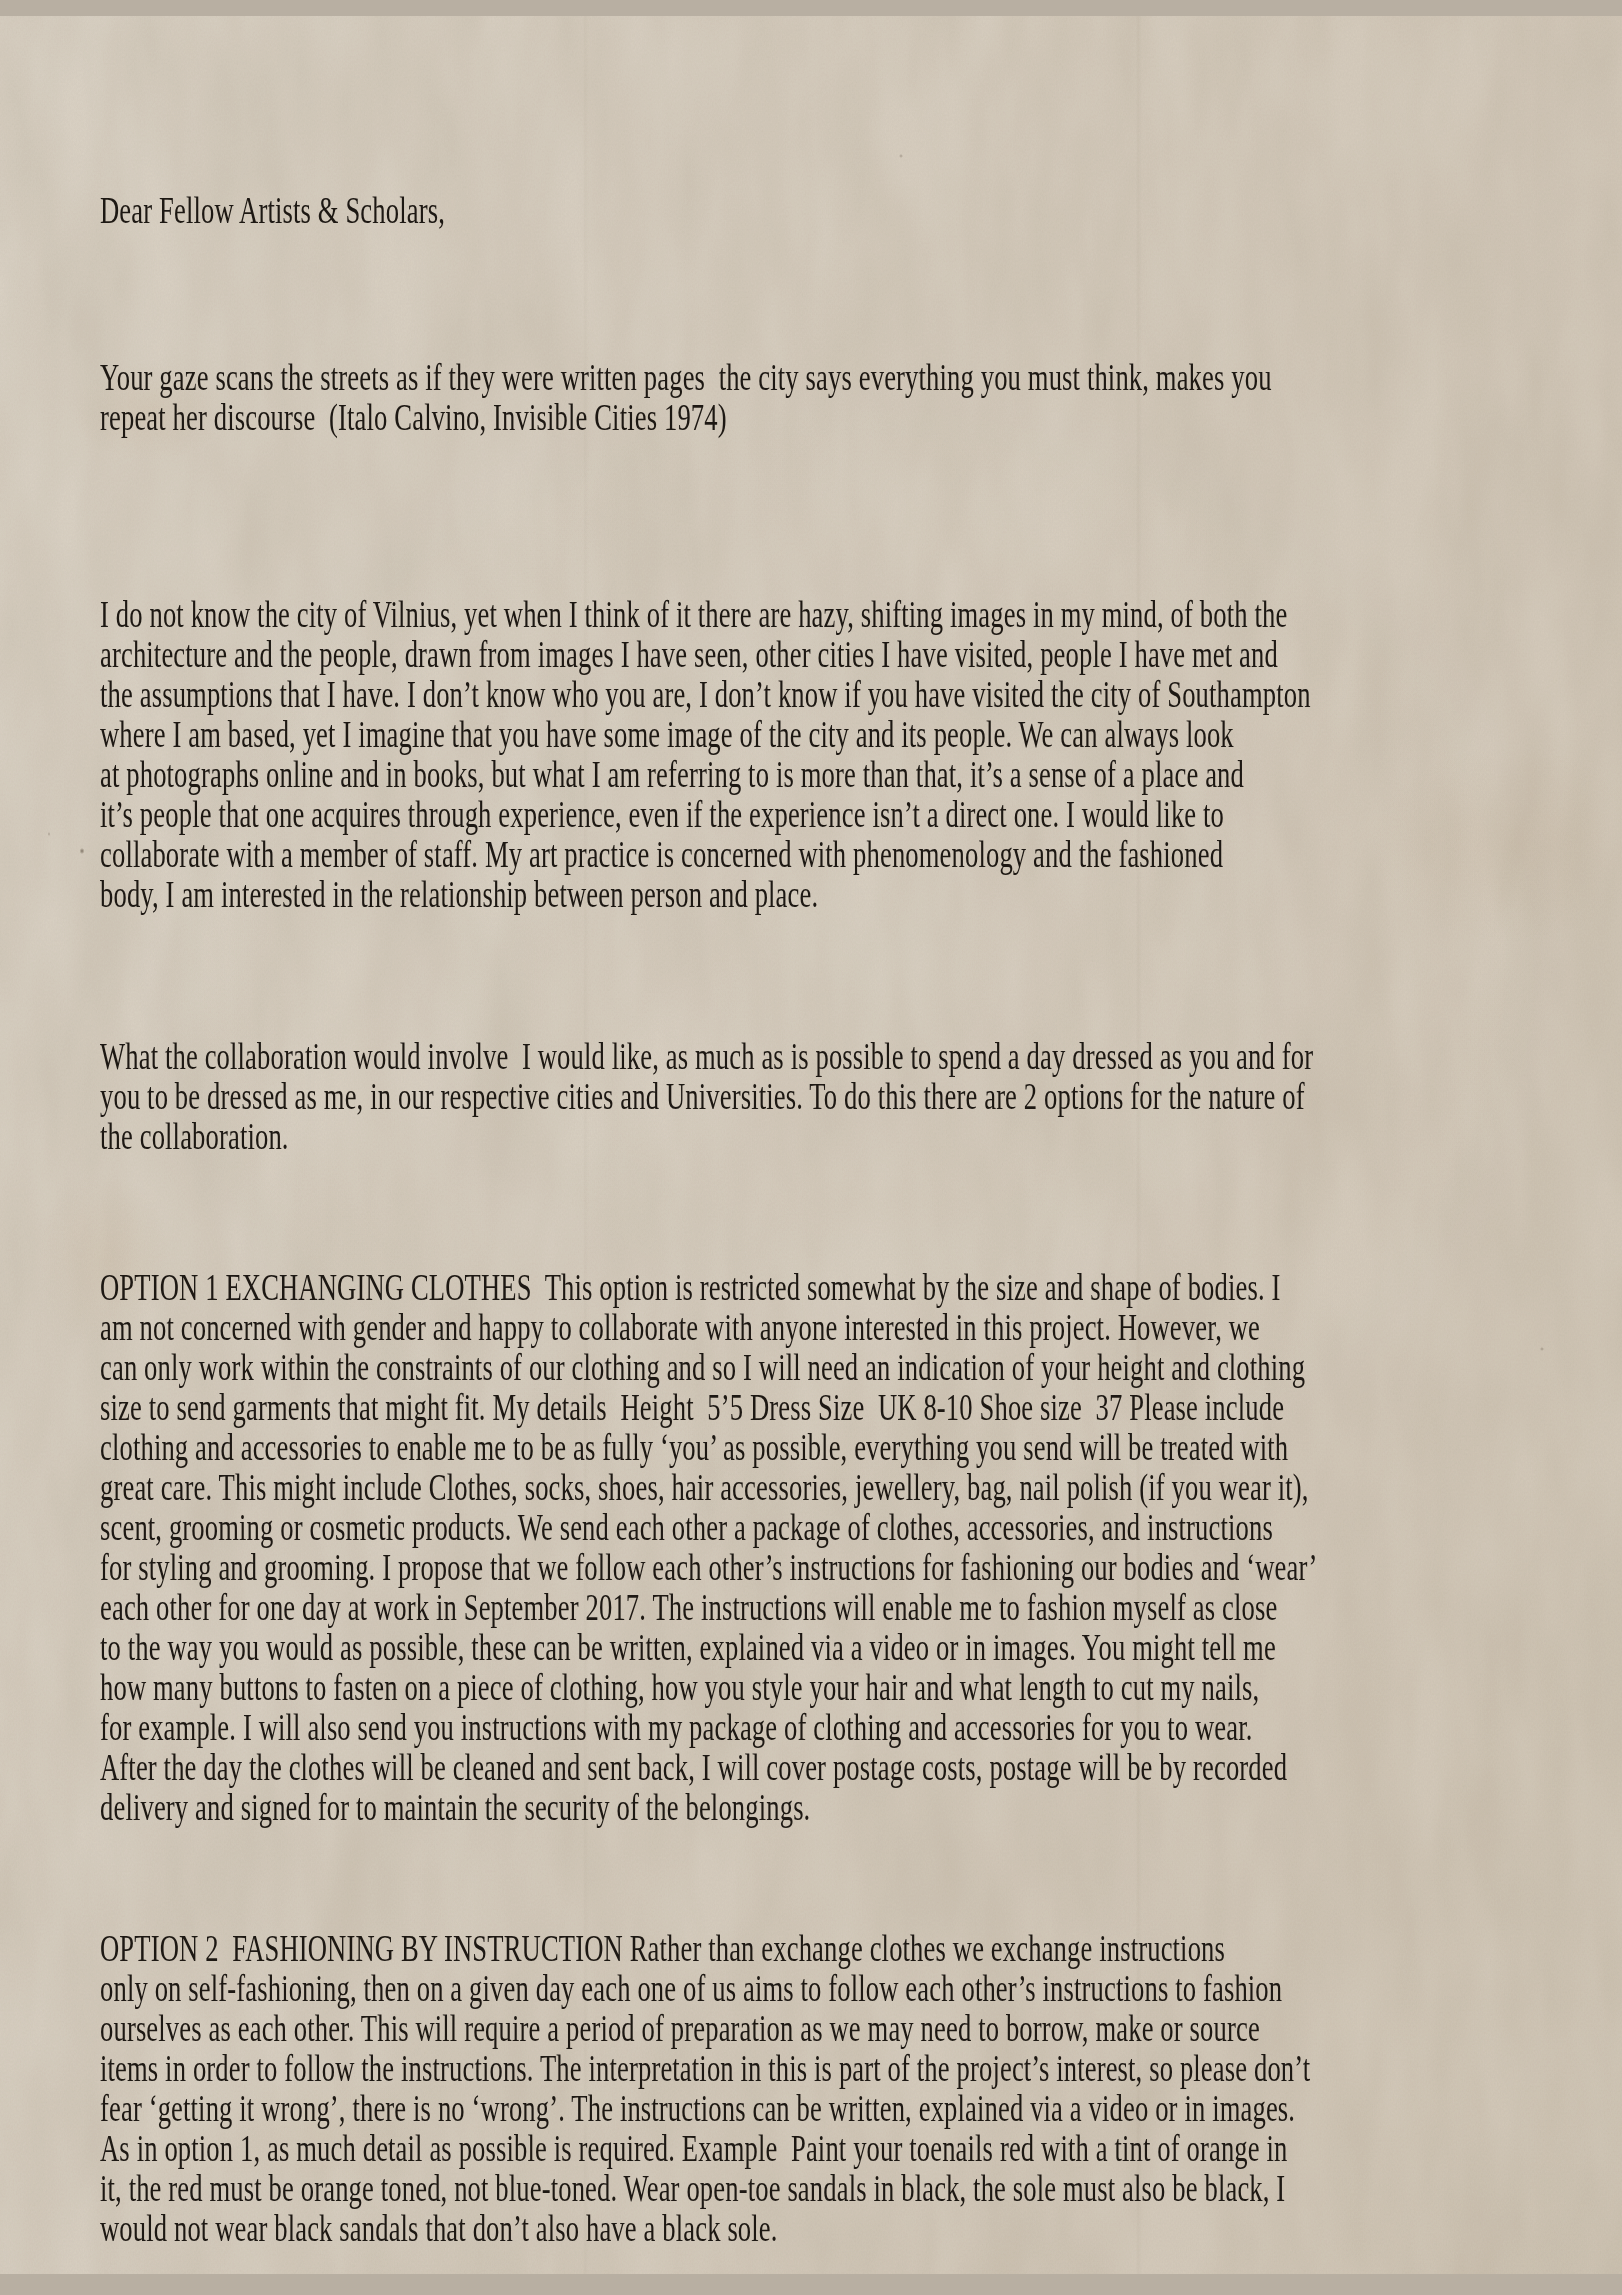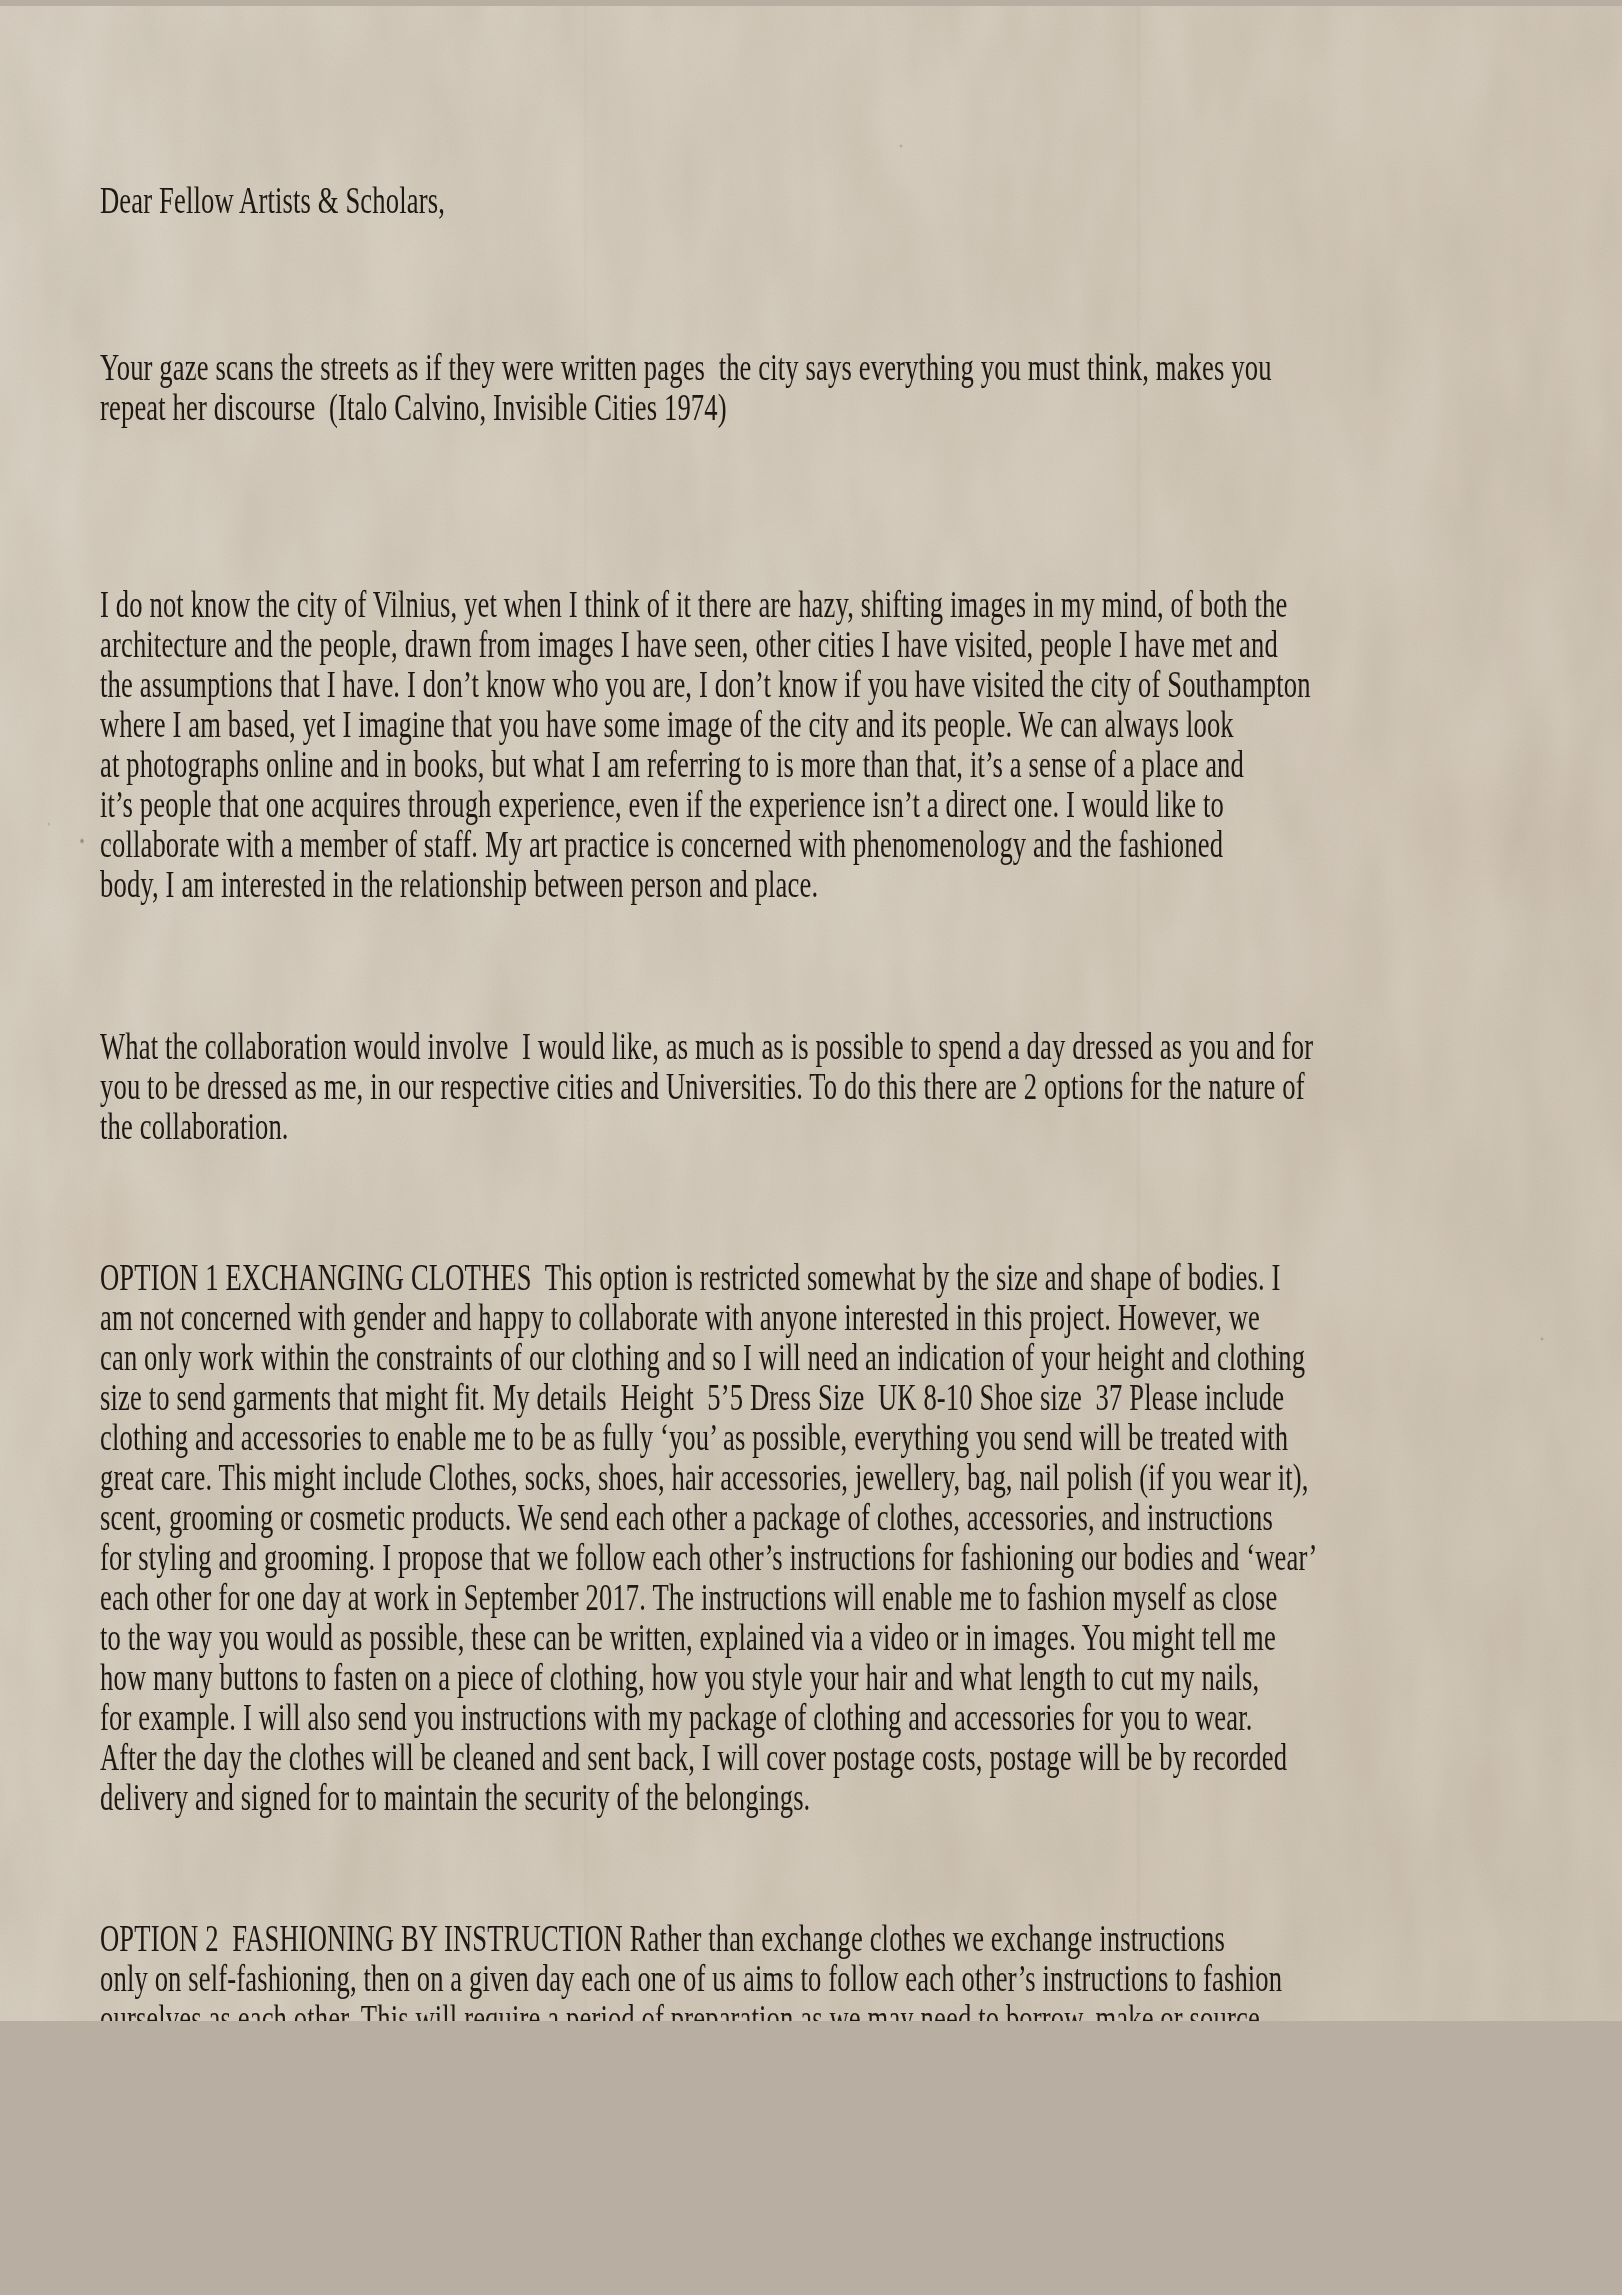--- a/index.html
+++ b/index.html
@@ -1,19 +1,19 @@
 <!DOCTYPE html>
 <html style="font-size:12.6px"><head>
 <meta charset="utf-8">
 <style>
   html,body{margin:0;padding:0;background:#b8afa2;}
   .page{
     position:relative;
-    width:1623px;height:2015px;
-    margin:6px auto;
+    width:1623px;height:2258px;
+    margin:16px auto;
     background:
       linear-gradient(104deg,#d8d0c3 0%,#d5ccbe 38%,#d2c8b9 78%,#cfc5b5 100%);
     overflow:hidden;
     font-family:"Liberation Serif","DejaVu Serif",serif;
   }
   
   .page::before{
     content:"";position:absolute;inset:0;z-index:1;pointer-events:none;
     background:
       radial-gradient(110px 71px at 149px 396px, rgba(160,120,70,0.07), transparent 70%),

